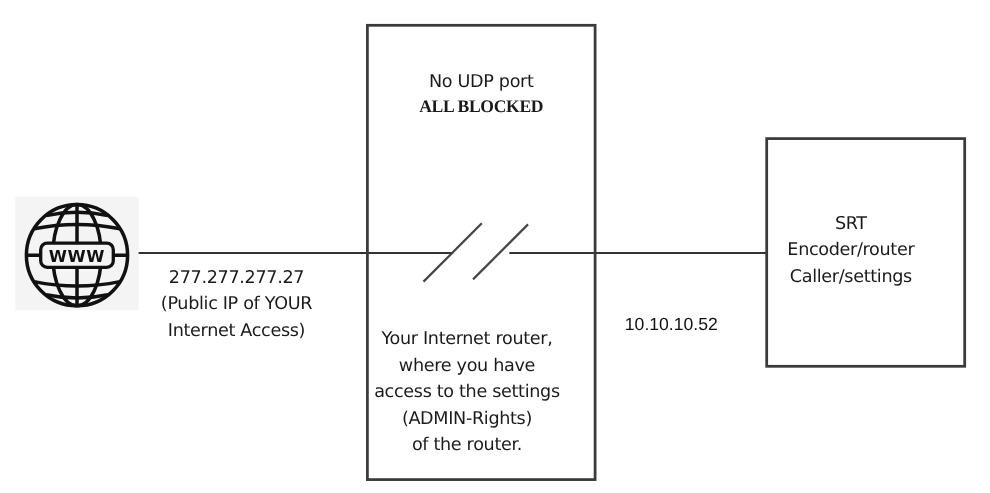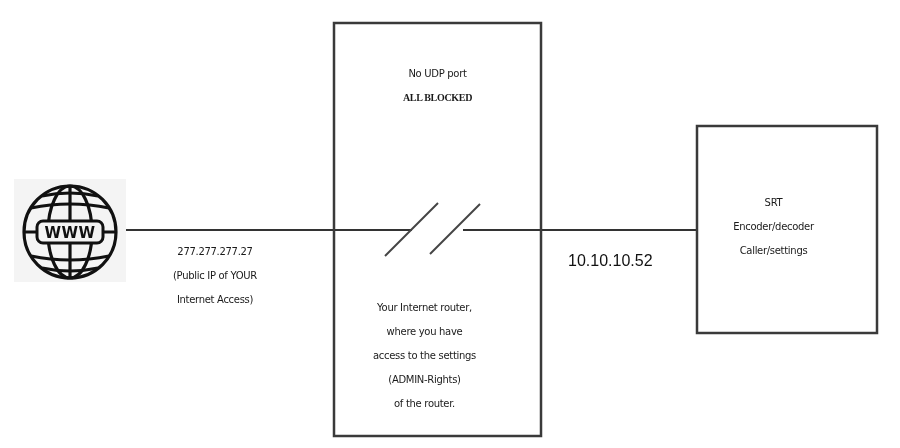--- a/index.html
+++ b/index.html
@@ -19,34 +19,35 @@
       position: absolute;
       left: 0;
       top: 0;
       width: 900px;
       height: 448px;
     }
     .label {
       position: absolute;
       text-align: center;
       font-family: "DejaVu Sans", "Liberation Sans", sans-serif;
-      font-size: 10px;
+      font-size: 16px;
       line-height: 24px;
       color: #1a1a1a;
       letter-spacing: -0.3px;
       white-space: nowrap;
     }
     .label .line { display: block; }
     .bold { font-weight: bold; font-family: Liberation Serif, serif; }
     .ip-label {
       position: absolute;
       font-family: "Liberation Sans", sans-serif;
       font-size: 16px;
       color: #111;
       white-space: nowrap;
+      margin-top: 35px;
     }
     .globe-bg {
       position: absolute;
       left: 14px;
       top: 179px;
       width: 112px;
       height: 103px;
       background: #f4f4f4;
     }
   </style>
@@ -102,15 +103,15 @@
   <span class="line">where you have</span>
   <span class="line">access to the settings</span>
   <span class="line">(ADMIN-Rights)</span>
   <span class="line">of the router.</span>
 </div>
 
 <div class="ip-label" style="left:568px; top:252px;">10.10.10.52</div>
 
 <div class="label" style="left:697px; top:191px; width:153px;">
   <span class="line">SRT</span>
-  <span class="line">Encoder/decoder</span>
+  <span class="line">Encoder/router</span>
   <span class="line">Caller/settings</span>
 </div>
 
 </body></html>

